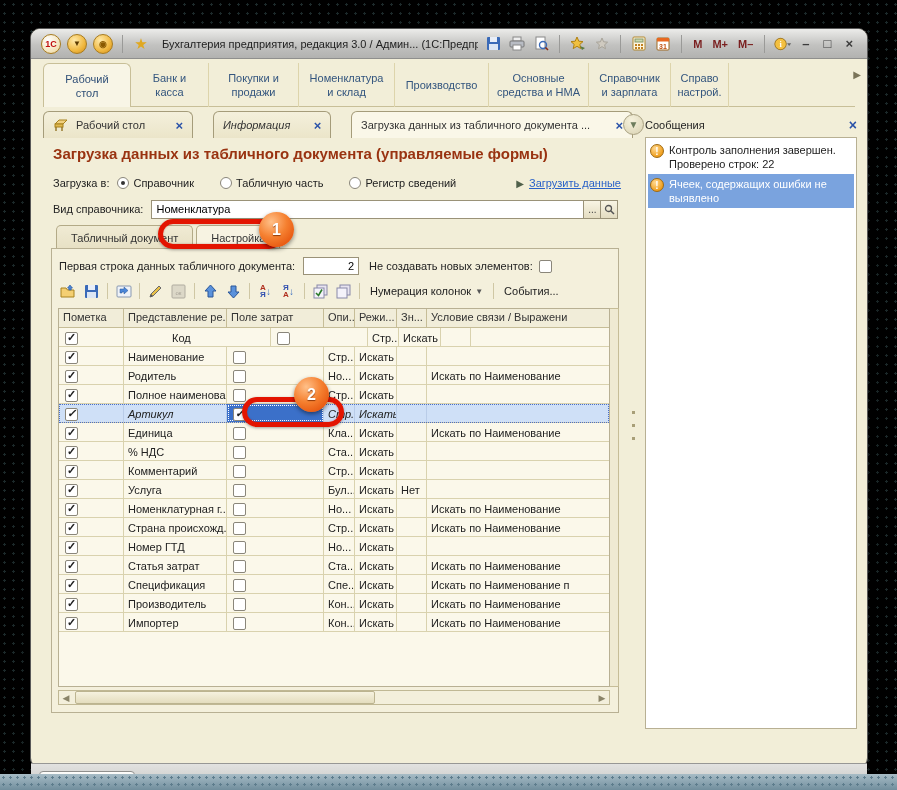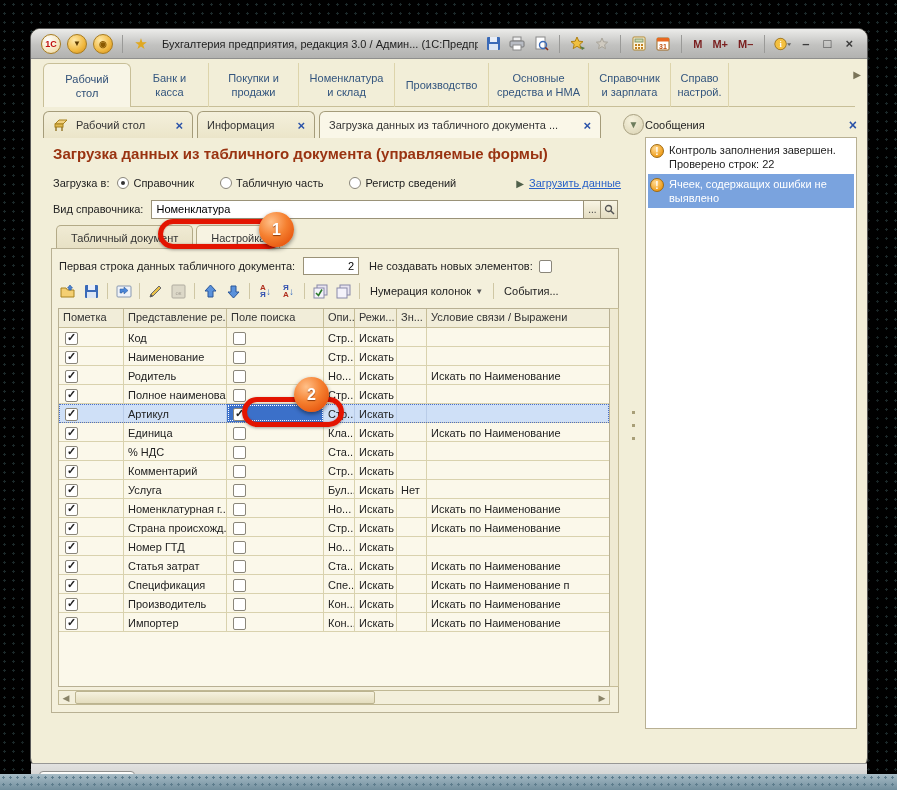--- a/index.html
+++ b/index.html
@@ -35,21 +35,21 @@
   
   .nav { position:absolute; left:12px; top:34px; width:812px; height:44px; display:flex;
          border-bottom:1px solid #c8bf98; }
   .navtab { height:44px; display:flex; flex-direction:column; align-items:center; justify-content:center;
          font-size:11px; color:#33557e; border-right:1px solid #ddd4ab; line-height:14px; text-align:center; }
   .navtab.active { background:#f8f5e6; border:1px solid #c8bf98; border-bottom:none;
          border-radius:6px 6px 0 0; color:#2f4f77; }
   .nav-arrow { position:absolute; right:6px; top:40px; color:#7a7458; font-size:10px; }
 
   
-  .docbar { position:absolute; left:12px; top:82px; height:38px; display:flex; gap:4px; }
+  .docbar { position:absolute; left:12px; top:82px; height:38px; display:flex; gap:20px; }
   .doctab { height:27px; border:1px solid #a59c7a; border-bottom:none; border-radius:6px 6px 0 0;
          background:linear-gradient(#f4f0dc,#ebe5c9); display:flex; align-items:center; gap:7px;
          padding:0 9px; font-size:11px; color:#333; }
   .doctab.active { background:#faf7e8; }
   .doctab .x { color:#2a52a8; font-weight:bold; font-size:13px; margin-left:auto; }
   .tab-dd { position:absolute; left:592px; top:85px; width:21px; height:21px; border-radius:50%;
          background:radial-gradient(circle at 40% 30%,#f6f2dd,#d9d2b2); border:1px solid #a8a080;
          color:#6d7d5d; font-size:10px; display:flex; align-items:center; justify-content:center; }
 
   
@@ -100,21 +100,21 @@
   .tbl { position:absolute; left:27px; top:279px; width:552px; height:379px; background:#fbf8ea;
          border:1px solid #b8b093; overflow:hidden; }
   .thead { display:flex; height:19px; background:#f1edd9; border-bottom:1px solid #c6bd97; }
   .th { font-size:11px; color:#333; padding:2px 3px 0 4px; border-right:1px solid #c6bd97;
          white-space:nowrap; overflow:hidden; flex:0 0 auto; }
   .tr { display:flex; height:19px; border-bottom:1px solid #d9d2ae; background:#fbf8ea; }
   .td { font-size:11px; color:#222; padding:2px 3px 0 4px; border-right:1px solid #d9d2ae;
          white-space:nowrap; overflow:hidden; flex:0 0 auto; display:flex; align-items:center; }
   .td .cbx { margin-left:2px; }
   .tr.sel { background:#cfe0f7; outline:1px dotted #4a6fc8; outline-offset:-1px; }
-  .tr.sel .td { border-right-color:#b9cce8; }
+  .tr.sel .td { border-right-color:#b9cce8;font-style:italic; }
   .td.selcell { background:#3b70c9; outline:1px dotted #fff; outline-offset:-2px; }
 
   .vscroll { position:absolute; left:579px; top:279px; width:9px; height:379px; background:#efead2;
          border:1px solid #c6bd97; border-left:none; }
   .hscroll { position:absolute; left:27px; top:661px; width:552px; height:15px; background:#f3efdb;
          border:1px solid #c0b894; display:flex; align-items:center; }
   .hs-arrow { width:14px; text-align:center; color:#8a8468; font-size:9px; flex:0 0 auto; }
   .hs-thumb { width:300px; height:13px; background:linear-gradient(#f6f2df,#e4ddbe); border:1px solid #bcb490;
          border-radius:2px; margin-left:2px; }
 
@@ -284,21 +284,21 @@
             <svg width="16" height="13" viewBox="0 0 16 13">
               <path d="M2 5 L6 1 L14 1 L10 5 Z" fill="#f0d080" stroke="#a8821e"></path>
               <rect x="2" y="5" width="8" height="3" fill="#e0b84e" stroke="#a8821e"></rect>
               <line x1="3" y1="8" x2="3" y2="12" stroke="#8a6a18" stroke-width="1.3"></line>
               <line x1="9" y1="8" x2="9" y2="12" stroke="#8a6a18" stroke-width="1.3"></line>
             </svg>
           </span>
           <span>Рабочий стол</span>
           <span class="x">×</span>
         </div>
-        <div class="doctab" style="width: 118px;">
+        <div class="doctab" style="width: 118px; font-style: italic;">
           <span>Информация</span>
           <span class="x">×</span>
         </div>
         <div class="doctab active" style="width: 282px;">
           <span>Загрузка данных из табличного документа ...</span>
           <span class="x">×</span>
         </div>
       </div>
     <div class="tab-dd">▼</div>
 
@@ -432,32 +432,32 @@
           <span style="font-size:8px;color:#555;">▼</span>
       </span>
       <span class="tsep"></span>
       <span class="tbtn">События...</span>
     </div>
 
     <div class="tbl">
       <div class="thead" id="thead">
           <div class="th" style="width: 65px;">Пометка</div>
           <div class="th" style="width: 103px;">Представление ре...</div>
-          <div class="th" style="width: 97px;">Поле поиска</div>
+          <div class="th" style="width: 97px;">Поле затрат</div>
           <div class="th" style="width: 31px;">Опи...</div>
           <div class="th" style="width: 42px;">Режи...</div>
           <div class="th" style="width: 30px;">Зн...</div>
           <div class="th" style="width: 184px;">Условие связи / Выражени</div>
         </div>
       <div id="tbody">
           <div class="tr">
             <div class="td" style="width: 65px;">
               <span class="cbx on"></span>
             </div>
-            <div class="td" style="width: 103px;">Код</div>
+            <div class="td" style="width: 103px; margin-left: 44px;">Код</div>
             <div class="td" style="width: 97px;">
               <span class="cbx"></span>
             </div>
             <div class="td" style="width: 31px;">Стр...</div>
             <div class="td" style="width: 42px;">Искать</div>
             <div class="td" style="width: 30px;"></div>
             <div class="td" style="width: 184px; border-right: none;"></div>
           </div>
           <div class="tr">
             <div class="td" style="width: 65px;">

